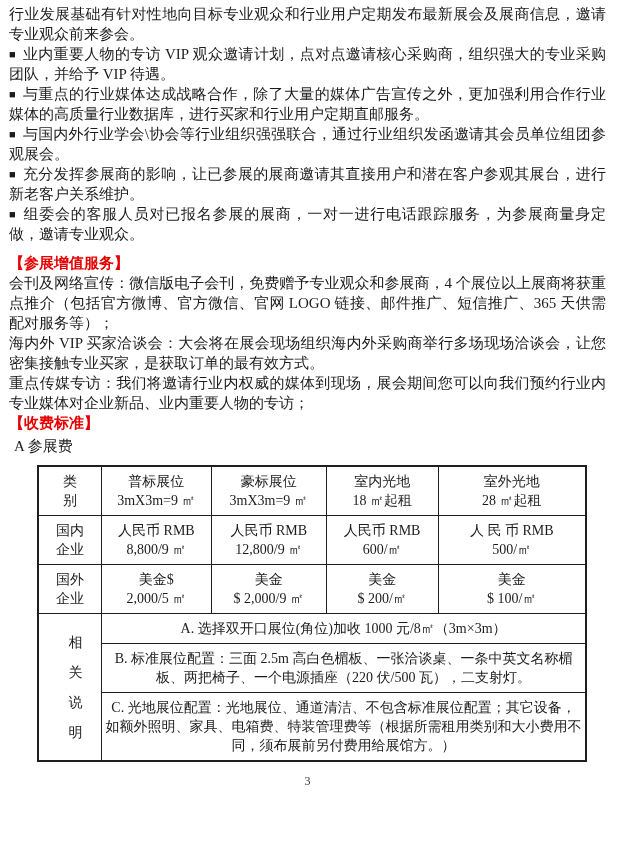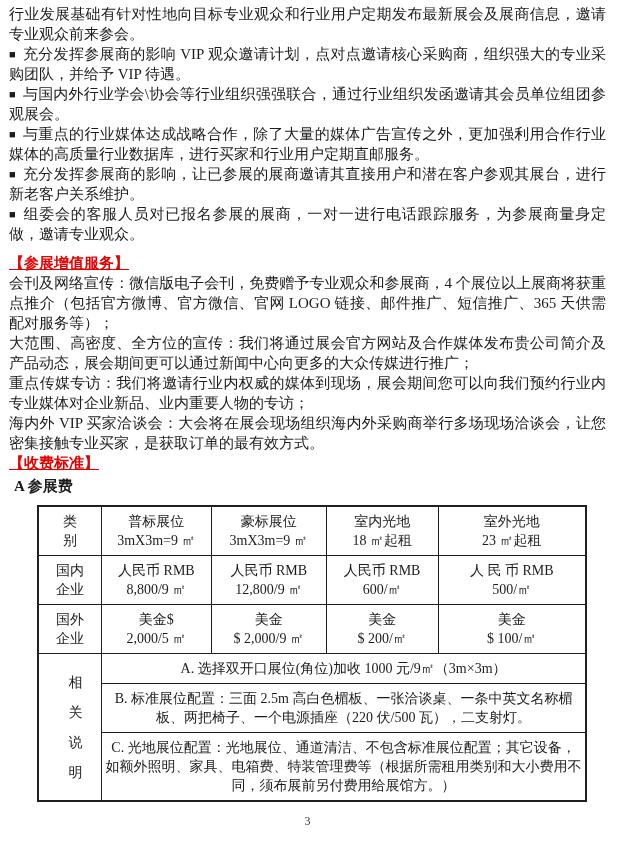--- a/index.html
+++ b/index.html
@@ -10,23 +10,23 @@
     box-sizing:border-box;
     padding:4px 18px 0 9px;
     font-family:"Liberation Serif","DejaVu Serif",serif;
     font-size:15px; line-height:20px;
     color:#1c1c1c;
     overflow:hidden;
   }
   p.body { margin:0; text-align:justify; }
   .bm { font-size:11px; margin-right:7px; vertical-align:1px; }
   .lead { font-weight:normal; }
-  .red-heading { color:#e60000; font-weight:bold; margin:0;text-decoration:underline; }
+  .red-heading { color:#e60000; font-weight:bold; margin:0; }
   .red-heading.mt { margin-top:9px; }
-  .subheading { font-weight:bold; margin:3px 0 0 5px; }
+  .subheading { font-weight:normal; margin:3px 0 0 5px; }
 
   table.fee-table {
     border-collapse:collapse;
     table-layout:fixed;
     width:550px;
     margin:9px 0 0 28px;
     font-size:14px; line-height:19px;
     border:2px solid #1f1f1f;
   }
   table.fee-table td {
@@ -47,32 +47,31 @@
   }
   .pagenum { text-align:center; margin-top:9px; font-size:12px; color:#333; }
 </style>
 </head>
 <body>
 
 <div class="page">
 
   <p class="body">行业发展基础有针对性地向目标专业观众和行业用户定期发布最新展会及展商信息，邀请专业观众前来参会。</p>
 
-  <p class="body"><span class="bm">■</span><span>充分发挥参展商的影响 VIP 观众邀请计划，点对点邀请核心采购商，组织强大的专业采购团队，并给予 VIP 待遇。</span></p>
+  <p class="body"><span class="bm">■</span><span>业内重要人物的专访 VIP 观众邀请计划，点对点邀请核心采购商，组织强大的专业采购团队，并给予 VIP 待遇。</span></p>
+  <p class="body"><span class="bm">■</span><span>与重点的行业媒体达成战略合作，除了大量的媒体广告宣传之外，更加强利用合作行业媒体的高质量行业数据库，进行买家和行业用户定期直邮服务。</span></p>
   <p class="body"><span class="bm">■</span><span>与国内外行业学会\协会等行业组织强强联合，通过行业组织发函邀请其会员单位组团参观展会。</span></p>
-  <p class="body"><span class="bm">■</span><span>与重点的行业媒体达成战略合作，除了大量的媒体广告宣传之外，更加强利用合作行业媒体的高质量行业数据库，进行买家和行业用户定期直邮服务。</span></p>
   <p class="body"><span class="bm">■</span><span>充分发挥参展商的影响，让已参展的展商邀请其直接用户和潜在客户参观其展台，进行新老客户关系维护。</span></p>
   <p class="body"><span class="bm">■</span><span>组委会的客服人员对已报名参展的展商，一对一进行电话跟踪服务，为参展商量身定做，邀请专业观众。</span></p>
 
   <p class="red-heading mt">【参展增值服务】</p>
 
   <p class="body"><span class="lead">会刊及网络宣传：</span><span>微信版电子会刊，免费赠予专业观众和参展商，4 个展位以上展商将获重点推介（包括官方微博、官方微信、官网 LOGO 链接、邮件推广、短信推广、365 天供需配对服务等）；</span></p>
-  <p class="body"><span class="lead">大范围、高密度、全方位的宣传：</span><span>我们将通过展会官方网站及合作媒体发布贵公司简介及产品动态，展会期间更可以通过新闻中心向更多的大众传媒进行推广；</span></p>
+  <p class="body"><span class="lead">海内外 VIP 买家洽谈会：</span><span>大会将在展会现场组织海内外采购商举行多场现场洽谈会，让您密集接触专业买家，是获取订单的最有效方式。</span></p>
   <p class="body"><span class="lead">重点传媒专访：</span><span>我们将邀请行业内权威的媒体到现场，展会期间您可以向我们预约行业内专业媒体对企业新品、业内重要人物的专访；</span></p>
-  <p class="body"><span class="lead">海内外 VIP 买家洽谈会：</span><span>大会将在展会现场组织海内外采购商举行多场现场洽谈会，让您密集接触专业买家，是获取订单的最有效方式。</span></p>
 
   <p class="red-heading">【收费标准】</p>
   <p class="subheading">A 参展费</p>
 
   <table class="fee-table">
     <colgroup>
       <col style="width:11.6%">
       <col style="width:20%">
       <col style="width:21%">
       <col style="width:20.4%">
@@ -91,21 +90,21 @@
         <td>
           <div>豪标展位</div>
           <div>3mX3m=9 ㎡</div>
         </td>
         <td>
           <div>室内光地</div>
           <div>18 ㎡起租</div>
         </td>
         <td>
           <div>室外光地</div>
-          <div>23 ㎡起租</div>
+          <div>28 ㎡起租</div>
         </td>
       </tr>
 
       <tr>
         <td class="lab">
           <div>国内</div>
           <div>企业</div>
         </td>
         <td>
           <div>人民币 RMB</div>
@@ -150,21 +149,21 @@
 
       <tr>
         <td class="notes-lab" rowspan="3">
           <div class="vlabel">
             <div>相</div>
             <div>关</div>
             <div>说</div>
             <div>明</div>
           </div>
         </td>
-        <td class="note" colspan="4">A. 选择双开口展位(角位)加收 1000 元/9㎡（3m×3m）</td>
+        <td class="note" colspan="4">A. 选择双开口展位(角位)加收 1000 元/8㎡（3m×3m）</td>
       </tr>
       <tr>
         <td class="note" colspan="4">B. 标准展位配置：三面 2.5m 高白色楣板、一张洽谈桌、一条中英文名称楣板、两把椅子、一个电源插座（220 伏/500 瓦），二支射灯。</td>
       </tr>
       <tr>
         <td class="note" colspan="4">C. 光地展位配置：光地展位、通道清洁、不包含标准展位配置；其它设备，如额外照明、家具、电箱费、特装管理费等（根据所需租用类别和大小费用不同，须布展前另付费用给展馆方。）</td>
       </tr>
     </tbody>
   </table>
 

